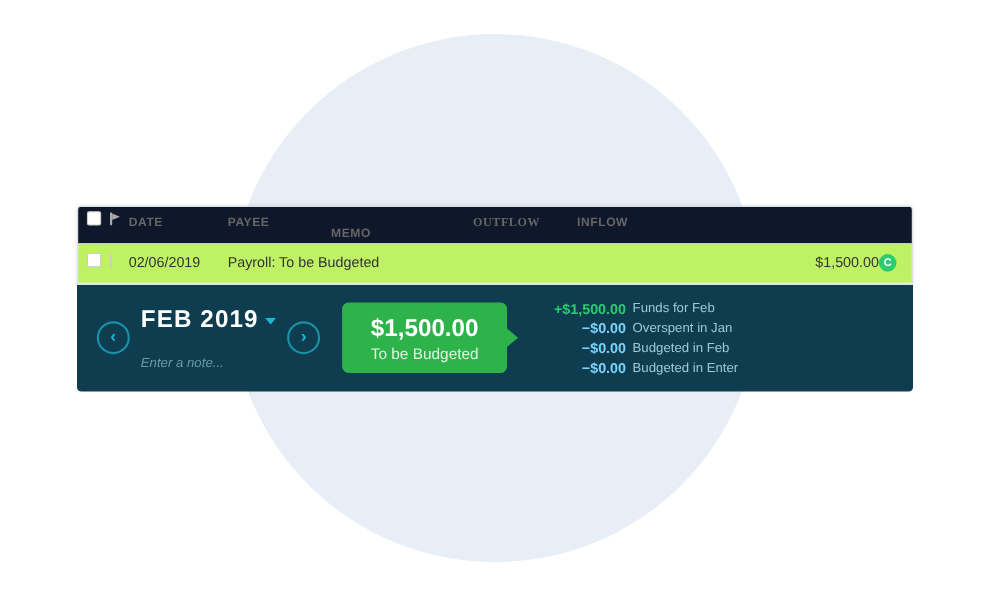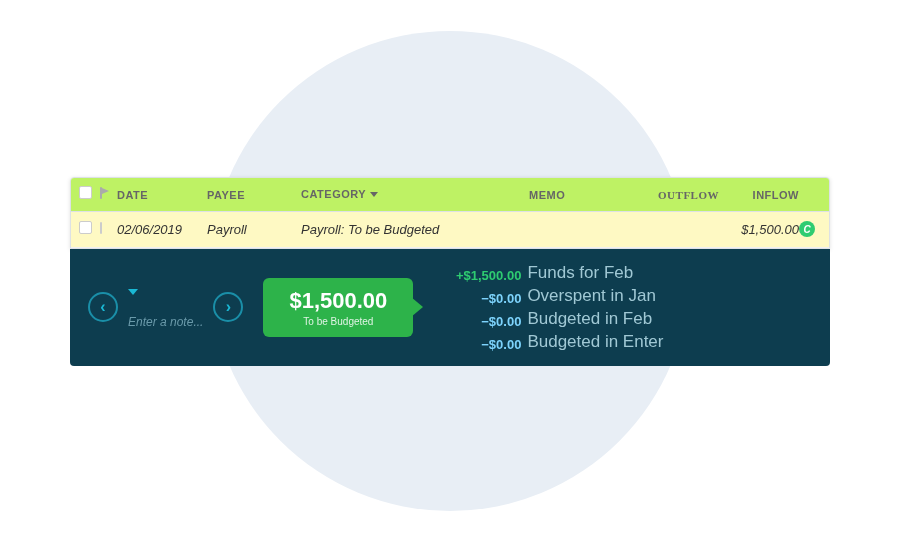--- a/index.html
+++ b/index.html
@@ -41,24 +41,23 @@
     .transaction-table {
       background: #ffffff;
       border: 1px solid #dde1e5;
       border-radius: 4px 4px 0 0;
       overflow: hidden;
       box-shadow: 0 1px 4px rgba(0,0,0,0.12);
     }
 
     .table-header {
       display: flex;
-      align-items: center;
-      background: #bef264;
+      background: #0f172a;
       border-bottom: 1px solid #dde1e5;
-      padding: 14px 8px;
+      padding: 4px 8px;
       height: 34px;
     }
 
     .col-check {
       width: 20px;
       flex-shrink: 0;
     }
 
     .col-flag {
       width: 18px;
@@ -75,20 +74,21 @@
       flex-shrink: 0;
     }
 
     .col-category {
       flex: 1;
     }
 
     .col-memo {
       width: 110px;
       flex-shrink: 0;
+      margin-top: 10px;
     }
 
     .col-outflow {
       width: 80px;
       flex-shrink: 0;
       text-align: right;
       font-family: Liberation Serif, serif;
     }
 
     .col-inflow {
@@ -145,24 +145,23 @@
     .flag-icon svg {
       width: 100%;
       height: 100%;
     }
 
     
     .table-row {
       display: flex;
       align-items: center;
       padding: 7px 8px;
-      background: #fef9c3;
+      background: #bef264;
       border-bottom: 1px solid #f0f0f0;
       min-height: 36px;
-      font-style: italic;
     }
 
     .cell-text {
       font-size: 13px;
       color: #333;
     }
 
     .cell-amount {
       font-size: 13px;
       color: #333;
@@ -281,57 +280,57 @@
       border-left: 12px solid #2db34a;
     }
 
     .amount-value {
       font-size: 22px;
       font-weight: 800;
       color: #ffffff;
     }
 
     .amount-label {
-      font-size: 10px;
+      font-size: 14px;
       color: rgba(255,255,255,0.85);
       margin-top: 2px;
     }
 
     
     .budget-details {
       display: flex;
       flex-direction: column;
       gap: 3px;
       margin-left: 20px;
       flex: 1;
     }
 
     .budget-line {
       display: flex;
-      align-items: flex-end;
+      align-items: flex-start;
       gap: 6px;
     }
 
     .budget-line-amount {
       font-size: 13px;
       font-weight: 700;
       min-width: 68px;
       text-align: right;
     }
 
     .budget-line-amount.positive {
       color: #2ecc71;
     }
 
     .budget-line-amount.negative {
       color: #7dd3fc;
     }
 
     .budget-line-desc {
-      font-size: 17px;
+      font-size: 12px;
       color: #a0c8d4;
     }
   </style>
 </head>
 <body>
 
 <div class="bg-circle"></div>
 
 <div class="content-wrapper">
 
@@ -348,26 +347,20 @@
             <path d="M3 1 L10 4 L3 7 Z" fill="#aaa"></path>
           </svg>
         </div>
       </div>
       <div class="col-date">
         <span class="header-label">DATE</span>
       </div>
       <div class="col-payee">
         <span class="header-label">PAYEE</span>
       </div>
-      <div class="col-category">
-        <div class="header-category-wrap">
-          <span class="header-label">CATEGORY</span>
-          <div class="dropdown-arrow"></div>
-        </div>
-      </div>
       <div class="col-memo">
         <span class="header-label">MEMO</span>
       </div>
       <div class="col-outflow">
         <span class="header-label">outflow</span>
       </div>
       <div class="col-inflow">
         <span class="header-label">INFLOW</span>
       </div>
       <div class="col-clear"></div>
@@ -380,23 +373,20 @@
       <div class="col-flag">
         <div class="flag-icon">
           <svg viewBox="0 0 10 12" fill="none">
             <rect x="1" y="0" width="2" height="12" fill="#ccc" rx="1"></rect>
           </svg>
         </div>
       </div>
       <div class="col-date">
         <span class="cell-text">02/06/2019</span>
       </div>
-      <div class="col-payee">
-        <span class="cell-text">Payroll</span>
-      </div>
       <div class="col-category">
         <span class="cell-text">Payroll: To be Budgeted</span>
       </div>
       <div class="col-memo">
         <span class="cell-text"></span>
       </div>
       <div class="col-outflow">
         <span class="cell-amount"></span>
       </div>
       <div class="col-inflow">
@@ -413,20 +403,21 @@
 
   <div class="budget-bar">
 
     <div class="month-nav">
       <button class="nav-btn">
         <span>‹</span>
       </button>
 
       <div class="month-info">
         <div class="month-label">
+          <span class="month-text">FEB 2019</span>
           <div class="month-arrow"></div>
         </div>
         <span class="note-placeholder">Enter a note...</span>
       </div>
 
       <button class="nav-btn">
         <span>›</span>
       </button>
     </div>
 

